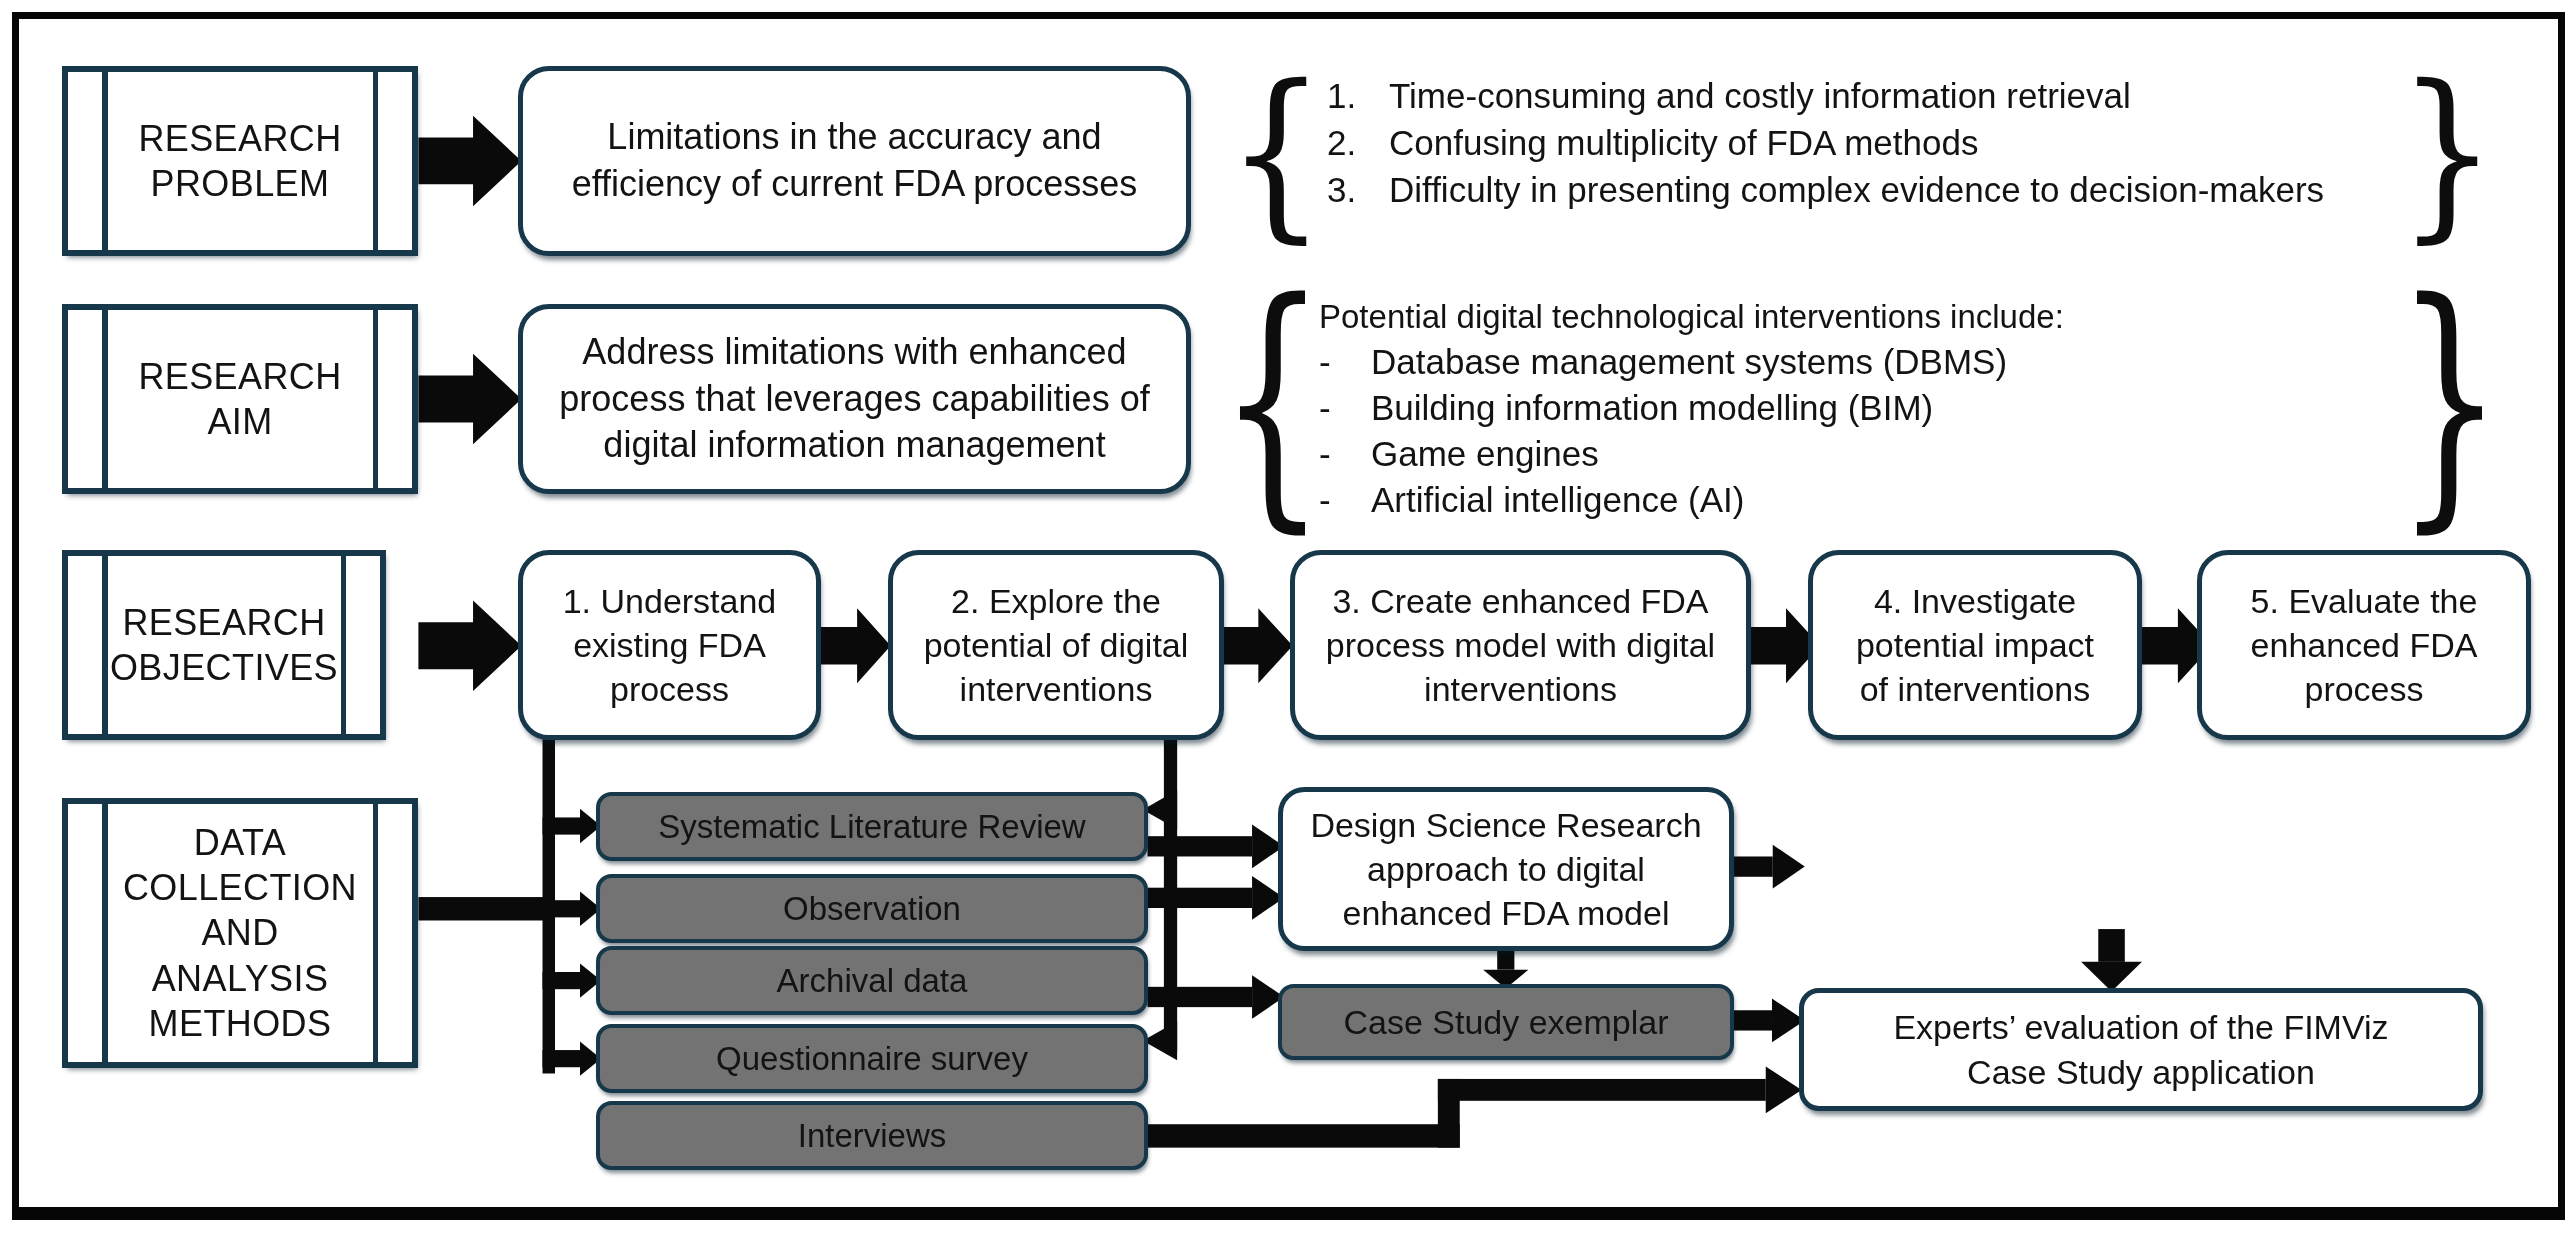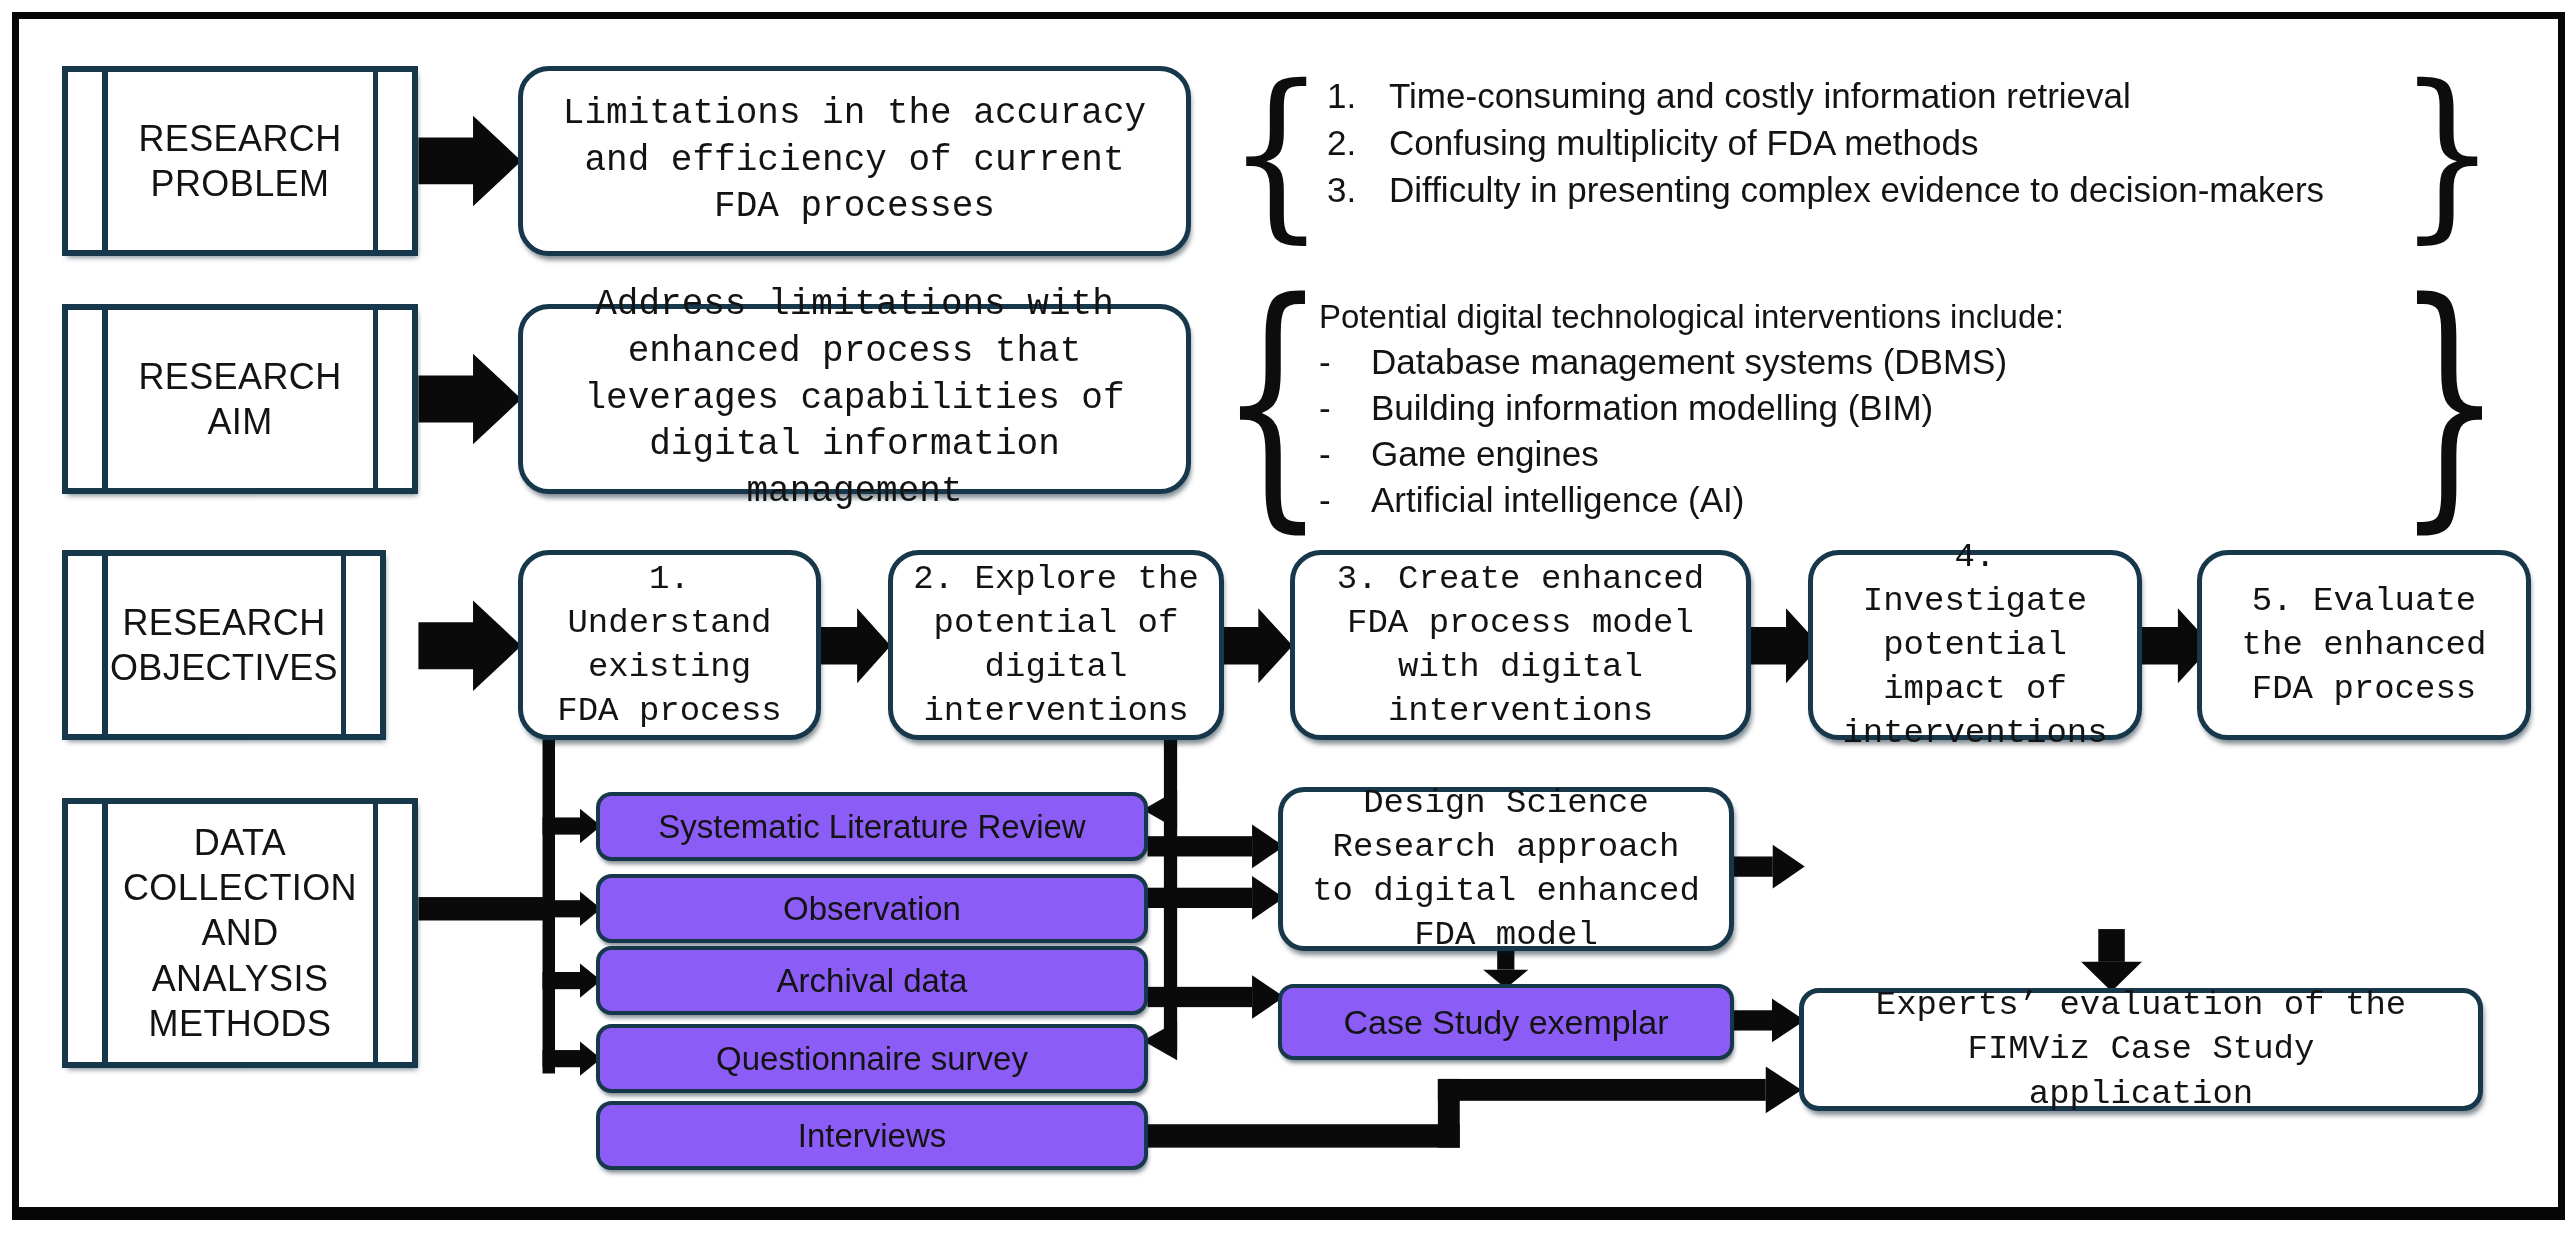--- a/index.html
+++ b/index.html
@@ -9,22 +9,22 @@
          border:7.8px solid #060606;border-bottom-width:13.3px;background:transparent;}
   svg.connectors{position:absolute;left:0;top:0;}
   .plabel{position:absolute;box-sizing:border-box;background:#fff;border:6.2px solid #16384a;
           display:flex;align-items:center;justify-content:center;text-align:center;
           font-size:36px;line-height:1.26;letter-spacing:0.4px;box-shadow:2.3px 4.7px 5.5px -2.3px rgba(5,25,40,.55);}
   .plabel .bar{position:absolute;top:0;bottom:0;width:5.5px;background:#16384a;}
   .plabel .bar.l{left:34px}
   .plabel .bar.r{right:34px}
   .rbox{position:absolute;box-sizing:border-box;background:#fff;border:5.5px solid #16384a;border-radius:31px;
         display:flex;align-items:center;justify-content:center;text-align:center;
-        font-size:34px;line-height:1.3;padding:0 12.5px;box-shadow:2.3px 5.5px 5.5px -2.3px rgba(5,25,40,.5);font-family:Liberation Mono, monospace;}
-  .mbox{position:absolute;box-sizing:border-box;background:#8b5cf6;border:4.7px solid #16384a;border-radius:15.6px;
+        font-size:34px;line-height:1.3;padding:0 12.5px;box-shadow:2.3px 5.5px 5.5px -2.3px rgba(5,25,40,.5);}
+  .mbox{position:absolute;box-sizing:border-box;background:#737373;border:4.7px solid #16384a;border-radius:15.6px;
         display:flex;align-items:center;justify-content:center;text-align:center;
         font-size:33px;line-height:1.2;box-shadow:1.6px 3.9px 4.7px -1.6px rgba(5,25,40,.5);}
   .statement{font-size:36px;}
   .brace{position:absolute;display:flex;align-items:center;justify-content:center;
          font-family:"DejaVu Serif",serif;color:#0d0d0d;font-weight:400;}
   .brace span{display:block;transform-origin:center center;}
   .b-small span{font-size:183px;transform:scaleY(1.0) scaleX(.85);}
   .b-tall  span{font-size:187px;transform:scaleY(1.42) scaleX(.9);}
   .numlist{position:absolute;}
   .numlist .li{display:flex;align-items:center;height:47px;font-size:35px;}

